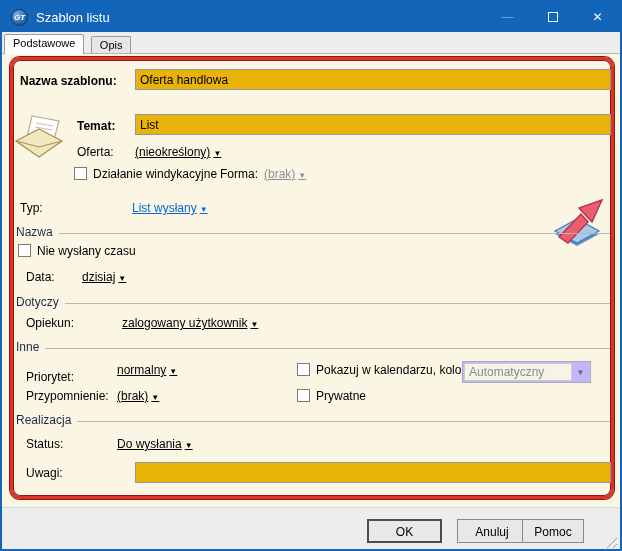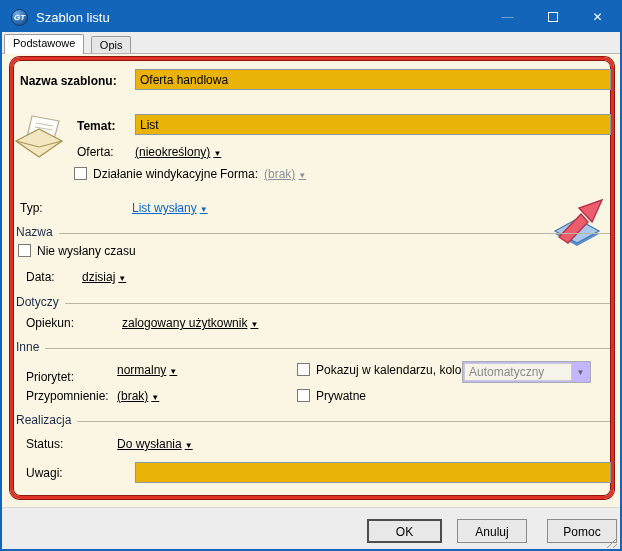--- a/index.html
+++ b/index.html
@@ -156,17 +156,17 @@
     </div>
     <div class="lbl" style="left:24px;top:383px;">Status:</div>
     <div class="dlink" style="left:115px;top:383px;"><span>Do wysłania</span><span class="arr">▼</span></div>
     <div class="lbl" style="left:24px;top:412px;">Uwagi:</div>
     <input class="txt" style="left: 133px; top: 408px; width: 476px;">
   </div>
 
   <div class="footer">
     <button class="btn default" style="left:365px;width:75px;">OK</button>
     <button class="btn" style="left:455px;width:70px;">Anuluj</button>
-    <button class="btn" style="left:545px;width:70px;">Pomoc</button>
+    <button class="btn" style="left:520px;width:62px;">Pomoc</button>
     <div class="grip"></div>
   </div>
 
 </div>
 
 </body></html>

